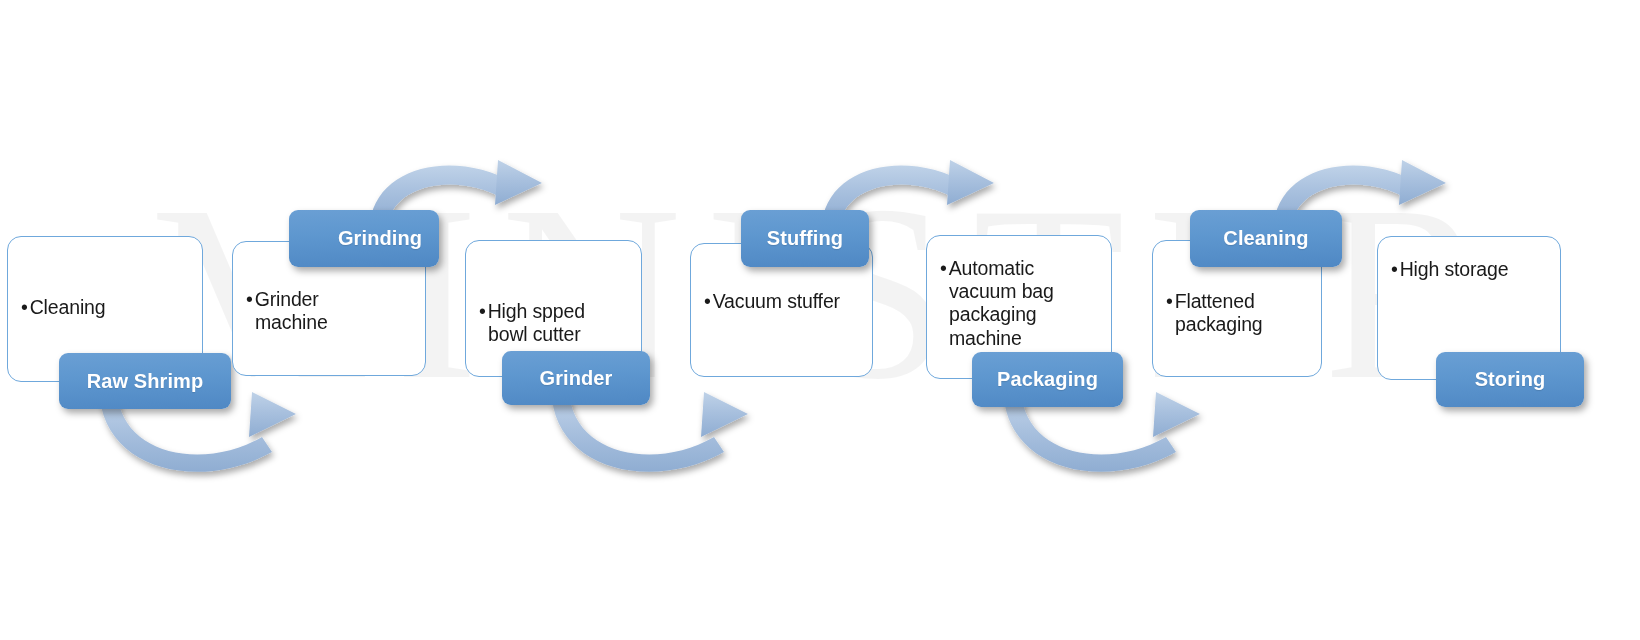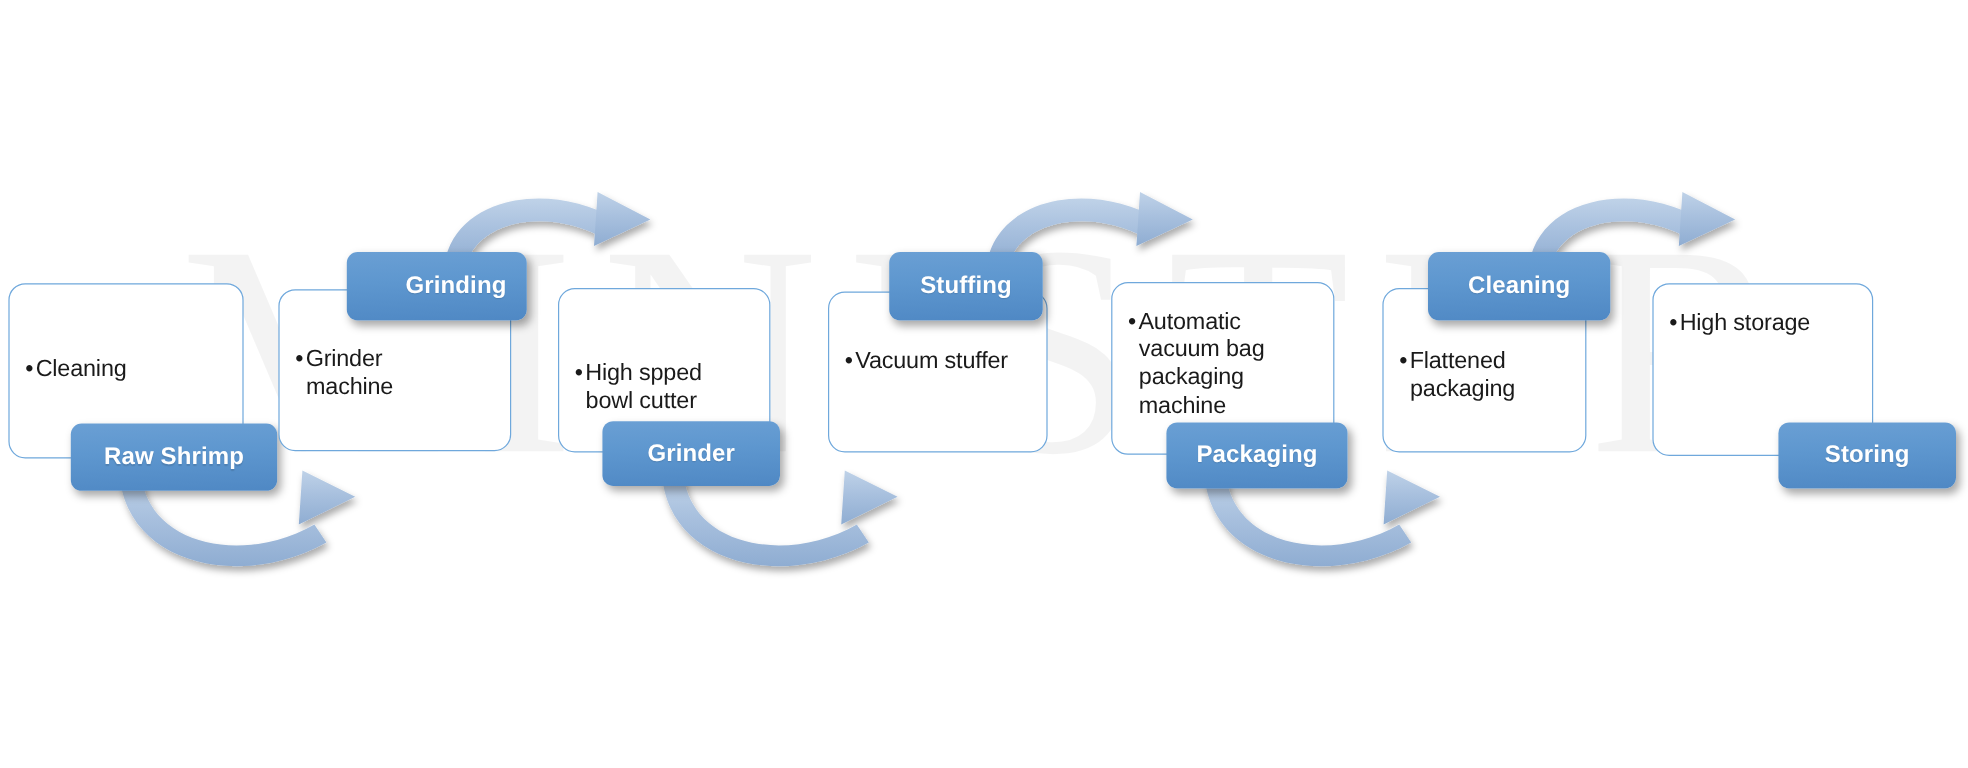--- a/index.html
+++ b/index.html
@@ -179,18 +179,18 @@
     <div class="chip" style="left:1190px;top:210px;width:152px;height:57px;">
       <span>Cleaning</span>
     </div>
   </div>
 
   <div class="stage">
     <div class="whitebox" style="left:1377px;top:236px;width:184px;height:144px;"></div>
     <div class="bullets" style="left:1391px;top:258px;width:168px;">
       <span class="bi">High storage</span>
     </div>
-    <div class="chip" style="left:1482px;top:352px;width:148px;height:55px;">
+    <div class="chip" style="left:1436px;top:352px;width:148px;height:55px;">
       <span>Storing</span>
     </div>
   </div>
 
 </div>
 
 </body></html>

